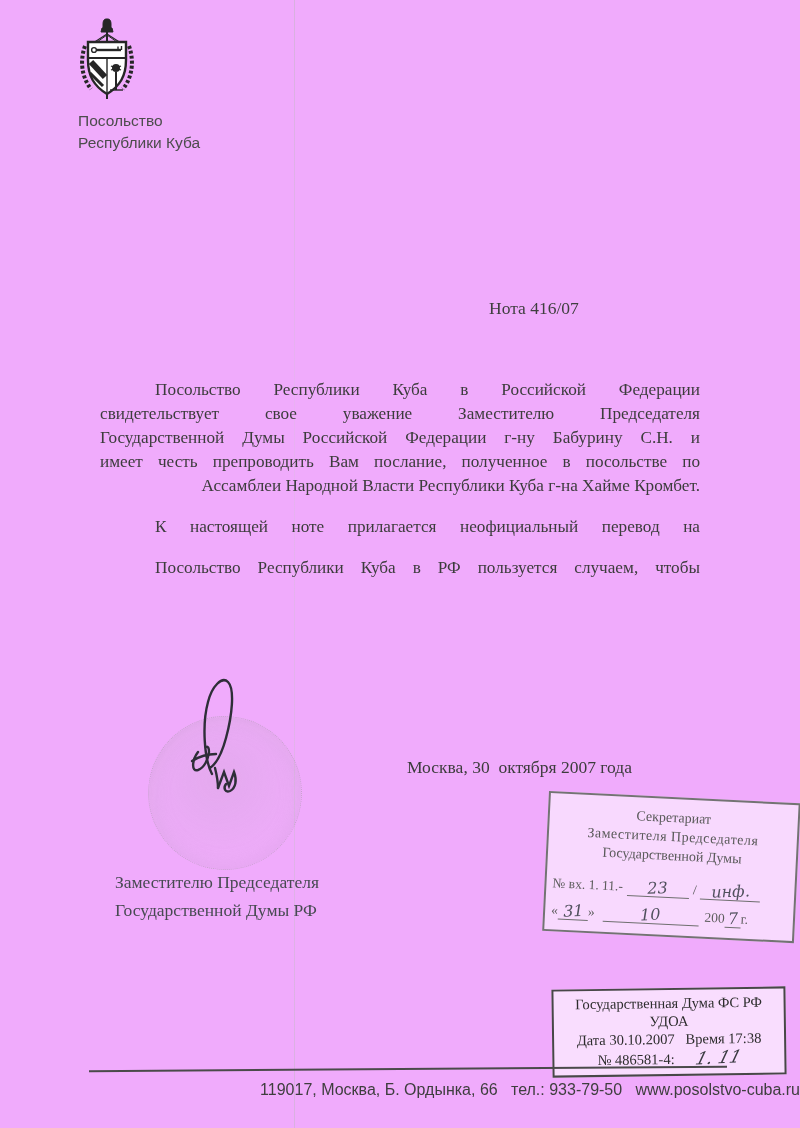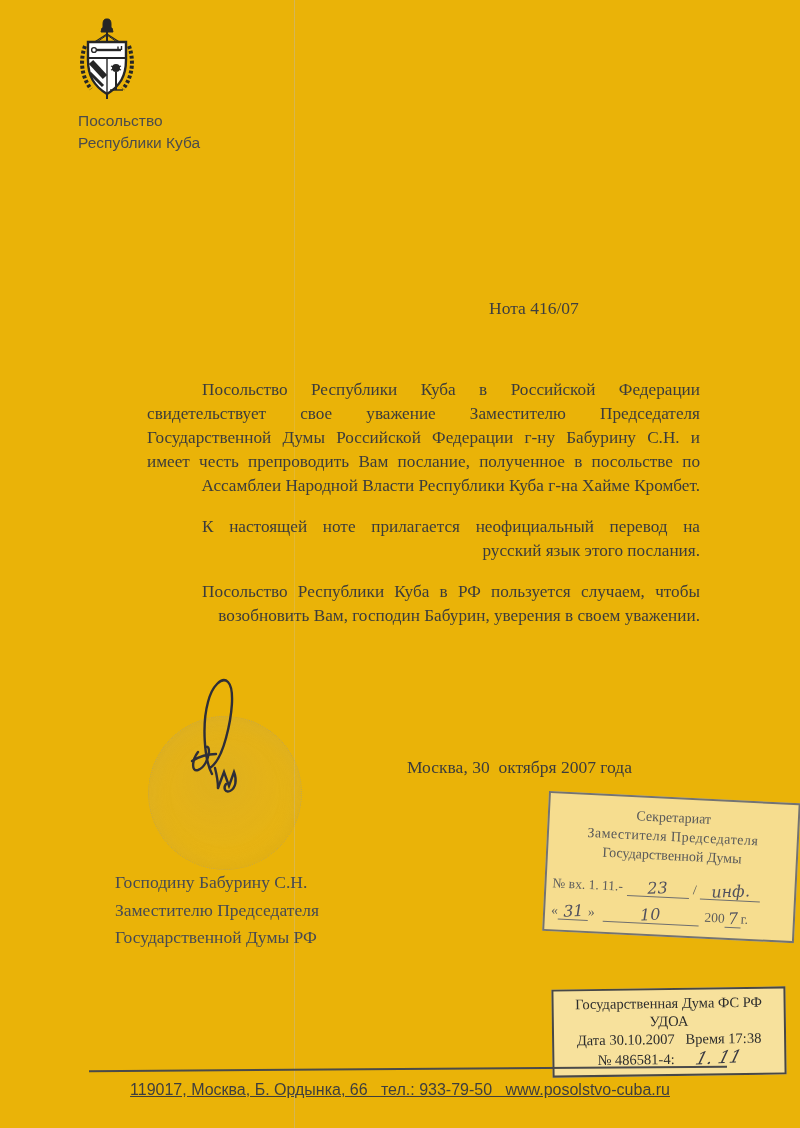--- a/index.html
+++ b/index.html
@@ -1,33 +1,33 @@
 <!DOCTYPE html>
 <html><head>
 <meta charset="utf-8">
 <style>
   html,body{margin:0;padding:0;background:#ffffff;}
-  .page{position:relative;width:800px;height:1128px;background:#eab308;overflow:hidden;
+  .page{position:relative;width:800px;height:1128px;background:#f0abfc;overflow:hidden;
         font-family:"Liberation Serif", serif;color:#3a3a3a;}
   
   .fold{position:absolute;left:294px;top:0;width:1px;height:1128px;
         background:linear-gradient(to bottom,rgba(185,185,185,.45),rgba(205,205,205,.18) 35%,
                    rgba(195,195,195,.32) 70%,rgba(185,185,185,.42));}
   
   .emblem{position:absolute;left:77px;top:16px;width:60px;height:88px;}
   .lh-name{position:absolute;left:78px;top:110px;font-family:"Liberation Sans", sans-serif;
            font-size:15.5px;line-height:22px;color:#4c4c4c;}
   
   .nota{position:absolute;left:489px;top:250px;font-size:17.5px;color:#3f3f3f;margin-top:48px;}
   
   .body-block{position:absolute;left:100px;top:378px;width:600px;font-size:17.2px;
               line-height:24px;color:#3c3c3c;}
   .para{margin:0;}
   .para + .para{margin-top:17px;}
-  .jl{text-align:justify;text-align-last:justify;margin-left:47px;}
+  .jl{text-align:justify;text-align-last:justify;}
   .ll{text-align:right;}
   .ind{padding-left:55px;}
   
   .dateline{position:absolute;left:397px;top:757px;font-size:17.5px;white-space:pre;color:#3c3c3c;margin-left:10px;}
   
   .ghost-stamp{position:absolute;left:148px;top:716px;width:152px;height:152px;border-radius:50%;
                border:1px dotted rgba(150,150,150,.42);transform:rotate(8deg);
                background:radial-gradient(circle at 45% 42%,rgba(160,160,160,.15),
                           rgba(180,180,180,.08) 52%,rgba(200,200,200,.04) 66%,transparent 72%);
                box-shadow:inset 0 0 22px rgba(150,150,150,.18);}
@@ -54,22 +54,22 @@
   .stamp2{position:absolute;left:552px;top:988px;width:222px;border:2px solid #474747;
           color:#2d2d2d;transform:rotate(-0.8deg);font-size:14.5px;line-height:18px;
           text-align:center;padding:4px 4px 6px;background:rgba(255,255,255,.6);}
   .stamp2 .l2{white-space:pre;}
   .s2row{display:flex;justify-content:center;gap:22px;align-items:baseline;margin-top:1px;}
   .hand2{font-family:"DejaVu Serif", serif;font-style:italic;font-size:17.5px;color:#3a3a42;
          display:inline-block;transform:skewX(-18deg) rotate(-2deg);}
   
   .footer-rule{position:absolute;left:89px;top:1068px;width:638px;height:2px;background:#4a4a4a;
                transform:rotate(-0.4deg);}
-  .footer-text{position:absolute;left:0;right:0;top:1081px;text-align:center;
-               font-family:"Liberation Sans", sans-serif;font-size:16px;color:#3e3e3e;white-space:pre;text-decoration:underline;}
+  .footer-text{position:absolute;left:0;right:0;top:1081px;text-align:right;
+               font-family:"Liberation Sans", sans-serif;font-size:16px;color:#3e3e3e;white-space:pre;}
 </style>
 </head>
 <body>
 
 <div class="page">
 
   <div class="fold"></div>
 
   <svg class="emblem" viewBox="0 0 60 88" fill="none" stroke="#262626">
     <path d="M29 3 C27 3 26 5 26 8 L26 12 L34 12 L34 8 C34 5 33 3 31 3 Z" fill="#262626" stroke-width="1"></path>
@@ -108,25 +108,23 @@
   <div class="body-block">
     <div class="para">
       <div class="jl ind">Посольство Республики Куба в Российской Федерации</div>
       <div class="jl">свидетельствует свое уважение Заместителю Председателя</div>
       <div class="jl">Государственной Думы Российской Федерации г-ну Бабурину С.Н. и</div>
       <div class="jl">имеет честь препроводить Вам послание, полученное в посольстве по</div>
       <div class="ll">Ассамблеи Народной Власти Республики Куба г-на Хайме Кромбет.</div>
     </div>
     <div class="para">
       <div class="jl ind">К настоящей ноте прилагается неофициальный перевод на</div>
-      <div class="ll">русский язык этого послания.</div>
     </div>
     <div class="para">
       <div class="jl ind">Посольство Республики Куба в РФ пользуется случаем, чтобы</div>
-      <div class="ll">возобновить Вам, господин Бабурин, уверения в своем уважении.</div>
     </div>
   </div>
 
   <div class="ghost-stamp"></div>
 
   <svg class="sig" viewBox="0 0 90 140" fill="none" stroke="#2e2e38" stroke-width="2.4" stroke-linecap="round">
     <path d="M30 110 C22 95 20 60 26 38 C30 22 40 12 46 18 C53 25 50 52 44 74 C40 89 34 100 28 104"></path>
     <path d="M16 88 C10 96 9 108 16 106 C22 104 26 96 27 88 C27 84 26 82 24 83"></path>
     <path d="M10 97 C18 92 28 90 34 90"></path>
     <path d="M33 104 C35 112 36 118 36 124"></path>
@@ -150,21 +148,20 @@
       <span class="blank b-day"><span class="hand">31</span></span>
       <span>»</span>
       <span class="blank b-month"><span class="hand">10</span></span>
       <span>200</span>
       <span class="blank b-year"><span class="hand">7</span></span>
       <span>г.</span>
     </div>
   </div>
 
   <div class="recipient">
-    <div>Господину Бабурину С.Н.</div>
     <div>Заместителю Председателя</div>
     <div>Государственной Думы РФ</div>
   </div>
 
   <div class="stamp2">
     <div>Государственная Дума ФС РФ УДОА</div>
     <div class="l2">Дата 30.10.2007   Время 17:38</div>
     <div class="s2row">
       <span>№ 486581-4:</span>
       <span class="hand2">1. 11</span>

